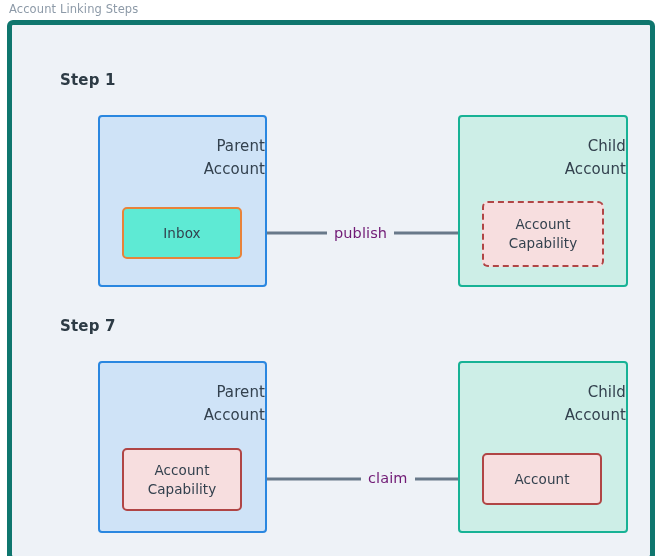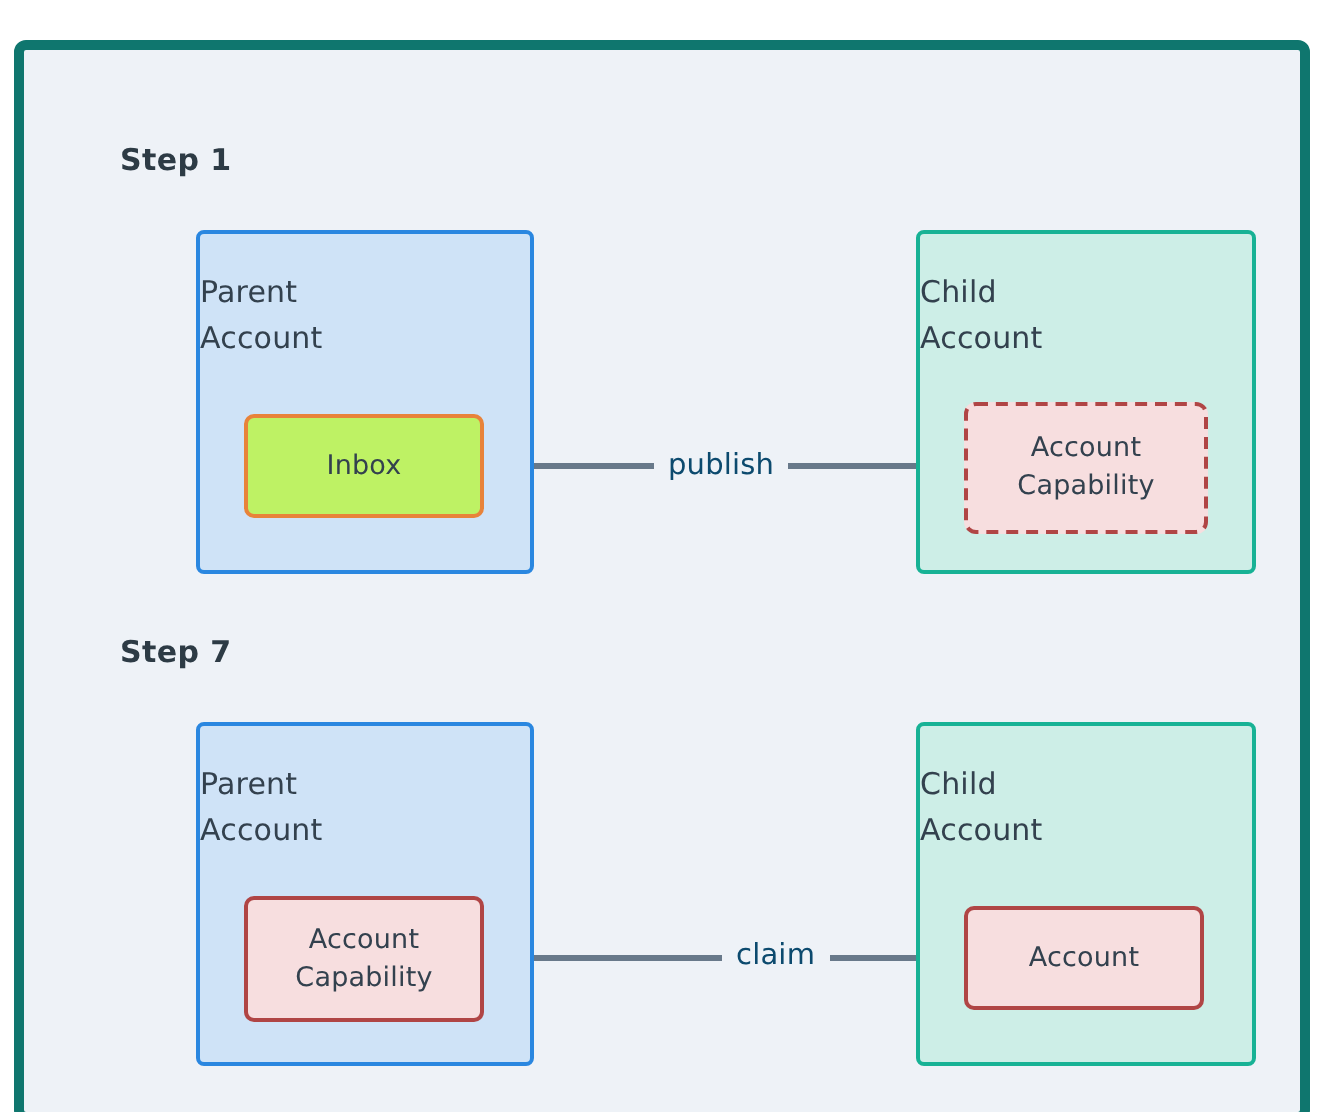--- a/index.html
+++ b/index.html
@@ -75,21 +75,21 @@
   }
   .account-box.child {
     background: #cdeee7;
     border-color: #17b295;
   }
   .account-box .box-title {
     position: absolute;
     left: 0;
     right: 0;
     top: 18px;
-    text-align: left;
+    text-align: right;
     font-size: 15px;
     line-height: 23px;
     color: #33414e;
     white-space: pre-line;
     letter-spacing: 0.1px;
   }
 
   
   .box-p1 { left: 86px;  top: 90px;  width: 169px; height: 172px; }
   .box-c1 { left: 446px; top: 90px;  width: 170px; height: 172px; }
@@ -108,21 +108,21 @@
     font-size: 13.5px;
     line-height: 19px;
     color: #33414e;
     border-width: 2px;
     border-style: solid;
     border-radius: 5px;
     white-space: pre-line;
     letter-spacing: 0.1px;
   }
   .node.inbox {
-    background: #bef264;
+    background: #5eead4;
     border-color: #e8833a;
   }
   .node.capability-dashed {
     background: #f7dedf;
     border-color: #b04545;
     border-style: dashed;
     border-radius: 6px;
   }
   .node.capability-solid {
     background: #f7dedf;
@@ -152,34 +152,35 @@
     stroke: #68798a;
     stroke-width: 3;
     fill: none;
   }
   .edge-head {
     fill: #68798a;
   }
   .edge-label {
     position: absolute;
     font-size: 14.5px;
-    color: #0c4a6e;
+    color: #701a75;
     background: #eef2f7;
     padding: 0 7px;
     white-space: nowrap;
     letter-spacing: 0.1px;
   }
   .edge-label.publish { left: 315px; top: 200px; }
   .edge-label.claim   { left: 325px; top: 445px; margin-left: 24px; }
 </style>
 </head>
 <body>
 
 <div id="diagram-root">
 
+  <div class="frame-caption">Account Linking Steps</div>
 
   <div class="canvas-frame">
 
     <svg class="edge-svg" viewBox="0 0 666 556" width="666" height="556">
 
       <g>
         <line class="edge-line" x1="248" y1="208" x2="463" y2="208"></line>
         <polygon class="edge-head" points="233,208 250,201 250,215"></polygon>
       </g>
 

